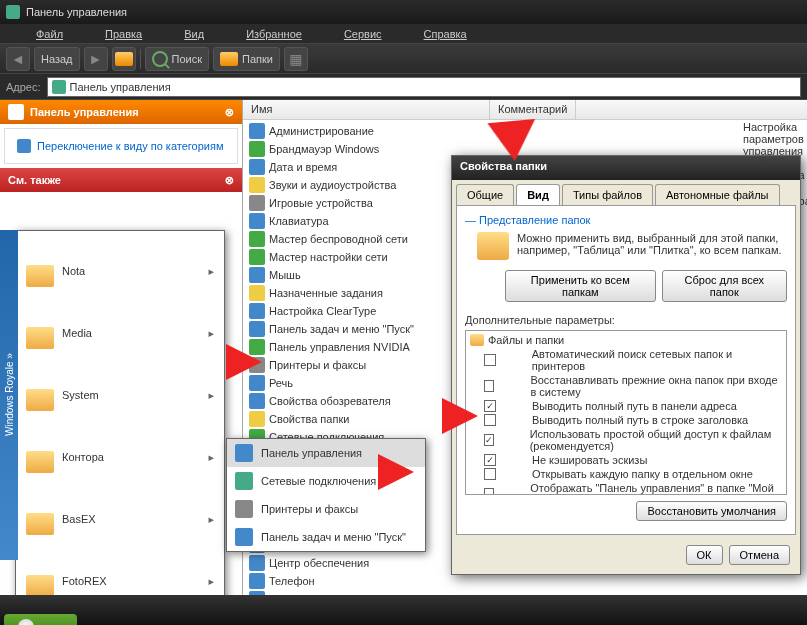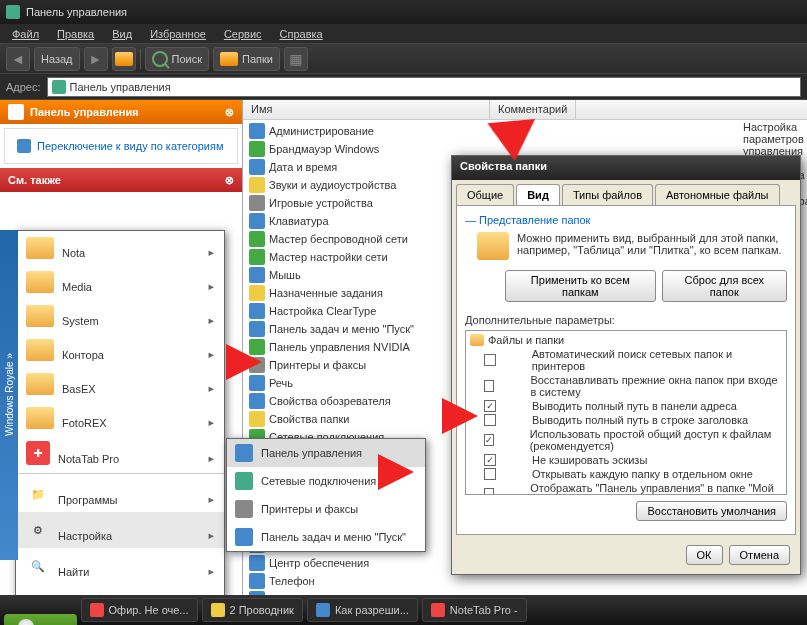--- a/index.html
+++ b/index.html
@@ -1,20 +1,20 @@
 <!DOCTYPE html>
 <html><head>
 <meta charset="utf-8">
 <style>
 * { margin:0; padding:0; box-sizing:border-box; font-family:Tahoma,Arial,sans-serif; font-size:11px; }
 body { width:807px; height:625px; background:#3a3a3a; overflow:hidden; position:relative; }
 .titlebar { height:24px; background:linear-gradient(#2a2a2a,#1a1a1a); color:#ddd; display:flex; align-items:center; padding:0 6px; gap:6px; }
 .titlebar .ico { width:14px; height:14px; background:#4a8; border-radius:2px; }
 .menubar { height:20px; background:#2a2a2a; color:#ccc; display:flex; align-items:center; padding:0 4px; gap:2px; border-bottom:1px solid #444; }
-.menubar span { padding:2px 8px; text-decoration:underline; }
+.menubar span { padding:2px 8px; text-decoration:underline;margin-left:24px; }
 .toolbar { height:30px; background:linear-gradient(#3a3a3a,#2a2a2a); display:flex; align-items:center; padding:0 6px; gap:4px; border-bottom:1px solid #444; }
 .navbtn { width:24px; height:24px; background:#444; border:1px solid #555; border-radius:3px; color:#888; display:flex; align-items:center; justify-content:center; font-size:14px; }
 .toolbtn { height:24px; background:#444; border:1px solid #555; border-radius:3px; color:#ccc; display:flex; align-items:center; padding:0 6px; gap:4px; }
 .searchico { width:16px; height:16px; border:2px solid #6a6; border-radius:50%; position:relative; }
 .searchico:after { content:''; position:absolute; width:6px; height:2px; background:#6a6; bottom:-2px; right:-4px; transform:rotate(45deg); }
 .folderico { width:18px; height:14px; background:linear-gradient(#fc6,#e80); border-radius:2px; }
 .addressbar { height:26px; background:#2a2a2a; display:flex; align-items:center; padding:0 6px; gap:6px; color:#aaa; border-bottom:1px solid #444; }
 .addrinput { flex:1; height:20px; background:#fff; border:1px solid #666; padding:0 4px; display:flex; align-items:center; gap:4px; color:#333; }
 .main { display:flex; height:calc(100% - 100px - 30px); background:#fff; }
 .sidepanel { width:243px; background:#fff; border-right:1px solid #aaa; }
@@ -29,21 +29,21 @@
 .items { padding:2px; }
 .item { display:flex; align-items:center; gap:4px; padding:1px 4px; color:#333; }
 .item .ii { width:16px; height:16px; background:#48c; border-radius:2px; flex-shrink:0; }
 .item .ii.green { background:#4a4; }
 .item .ii.yellow { background:#ec4; }
 .item .ii.gray { background:#888; }
 .comments { position:absolute; left:500px; top:20px; color:#333; }
 .comments div { padding:1px 0; }
 
 .startmenu { position:absolute; left:15px; top:230px; width:210px; background:#fff; border:1px solid #666; box-shadow:2px 2px 8px rgba(0,0,0,.5); z-index:5; }
-.startmenu .sitem { display:flex; align-items:flex-end; gap:8px; padding:6px 10px; color:#333; }
+.startmenu .sitem { display:flex; align-items:flex-start; gap:8px; padding:6px 10px; color:#333;margin-top:28px; }
 .startmenu .sitem:hover, .startmenu .sitem.hi { background:#e8e8e8; }
 .startmenu .fico { width:28px; height:22px; background:linear-gradient(#fd8,#ea4); border-radius:2px; }
 .startmenu .sico { width:24px; height:24px; display:flex; align-items:center; justify-content:center; }
 .startmenu .sep { height:1px; background:#ccc; margin:2px 0; }
 .startmenu .arrow { margin-left:auto; color:#666; }
 .sidestrip { position:absolute; left:0; top:230px; width:18px; height:330px; background:linear-gradient(#48c,#26a); writing-mode:vertical-rl; transform:rotate(180deg); color:#fff; font-size:10px; display:flex; align-items:center; justify-content:center; z-index:6; }
 
 .submenu { position:absolute; left:226px; top:438px; width:200px; background:#fff; border:1px solid #666; box-shadow:2px 2px 8px rgba(0,0,0,.5); z-index:6; }
 .submenu .sitem { display:flex; align-items:center; gap:8px; padding:5px 8px; color:#333; }
 .submenu .sitem.hi { background:#ddd; }
@@ -423,31 +423,13 @@
 <div class="redarrow r1"></div>
 <div class="redarrow r2"></div>
 <div class="redarrow r3"></div>
 <div class="redarrow r4"></div>
 
 <div class="taskbar">
   <div class="startbtn">
     <div class="startorb"></div>
     <span>пуск</span>
   </div>
-  <div id="taskbtns" style="display:flex;gap:4px">
-      <div class="taskbtn">
-        <div class="ti" style="background:#e44"></div>
-        <span>Офир. Не оче...</span>
-      </div>
-      <div class="taskbtn">
-        <div class="ti" style="background:#ec4"></div>
-        <span>2 Проводник</span>
-      </div>
-      <div class="taskbtn">
-        <div class="ti" style="background:#48c"></div>
-        <span>Как разреши...</span>
-      </div>
-      <div class="taskbtn">
-        <div class="ti" style="background:#e44"></div>
-        <span>NoteTab Pro -</span>
-      </div>
-    </div>
 </div>
 
 </body></html>

